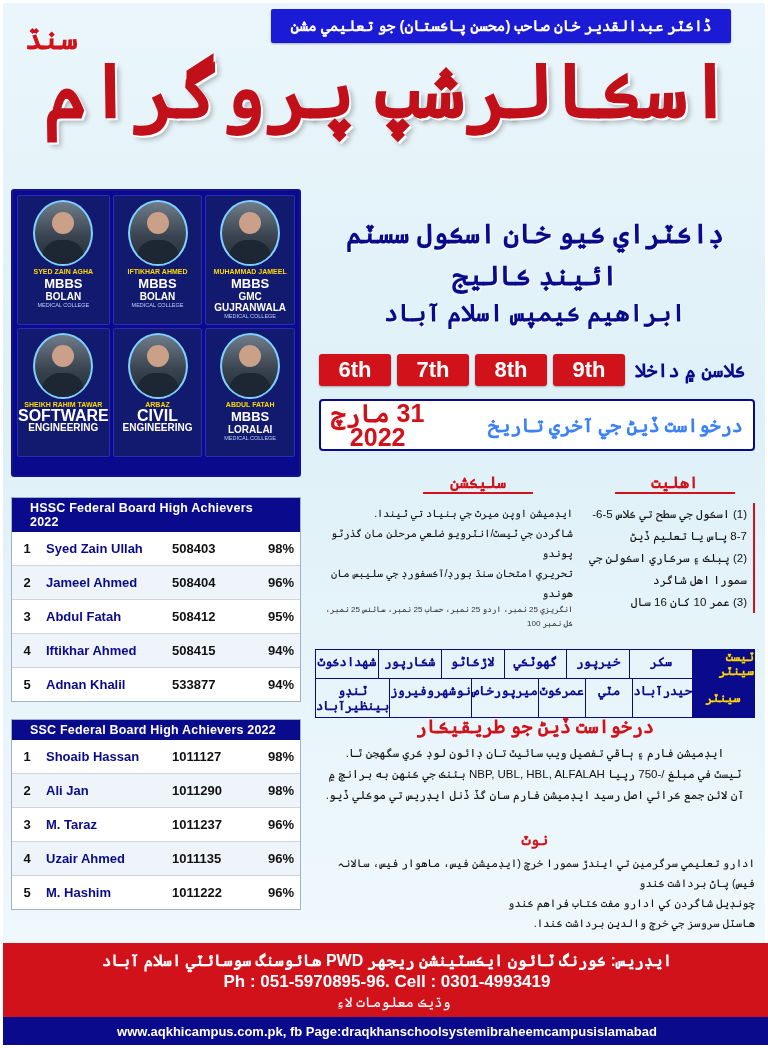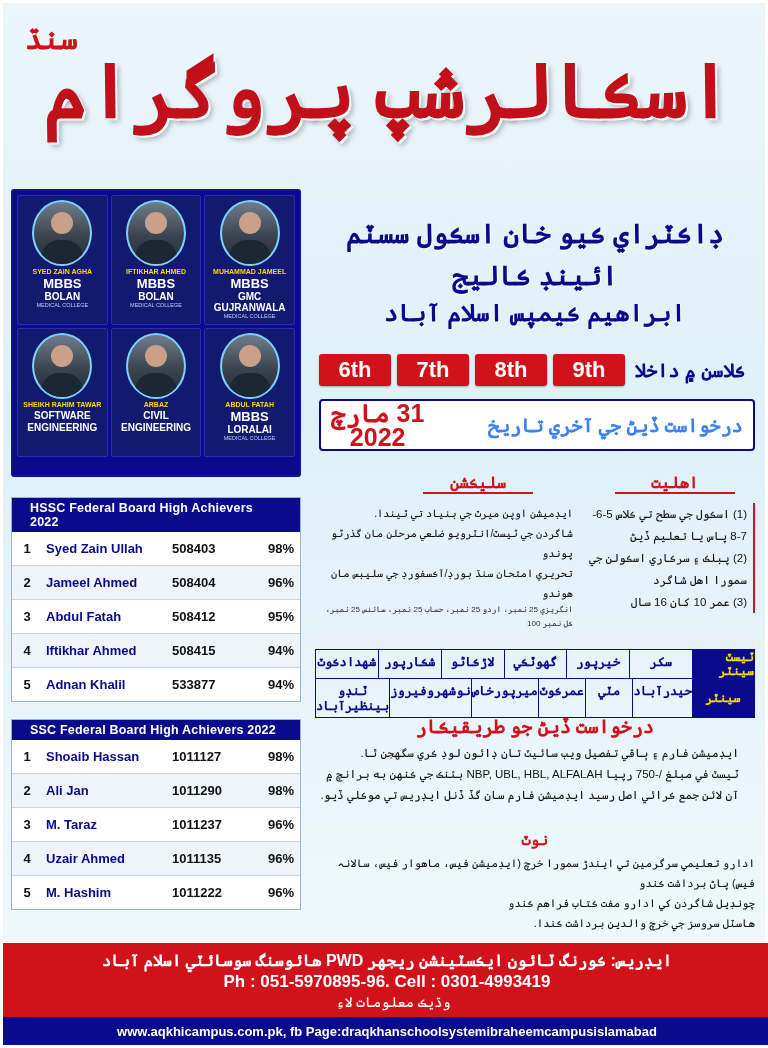--- a/index.html
+++ b/index.html
@@ -76,21 +76,21 @@
     background:#1d2733;
   }
   .st-name{
     color:#ffd900;font-size:7px;font-weight:bold;margin-top:2px;
     text-align:center;line-height:8px;max-width:90px;
   }
   .st-deg{
     color:#ffffff;font-size:13px;font-weight:bold;line-height:14px;margin-top:1px;
     text-align:center;
   }
-  .st-deg.small{font-size:10px;line-height:12px;}
+  .st-deg.small{font-size:16px;line-height:12px;}
   .st-col{
     color:#ffffff;font-size:10px;font-weight:bold;line-height:11px;text-align:center;
   }
   .st-sub{
     color:#bcd0ff;font-size:5.5px;line-height:7px;text-align:center;
   }
   
   .school-name{
     position:absolute;left:312px;top:210px;width:440px;
     text-align:center;direction:rtl;color:#0a0a8c;
@@ -176,22 +176,22 @@
     flex:1;text-align:center;font-size:12.5px;font-weight:bold;color:#0a0a8c;
     padding:4px 0;border-left:1px solid #0a0a8c;
   }
   .centers-cell:last-child{border-left:none;}
   
   .proc-title{
     position:absolute;left:312px;top:712px;width:440px;text-align:center;
     color:#d1121b;font-size:19px;font-weight:bold;direction:rtl;
   }
   .proc-list{
-    position:absolute;left:296px;top:740px;width:440px;direction:rtl;
-    text-align:right;font-size:11.5px;line-height:21px;color:#111;
+    position:absolute;left:312px;top:740px;width:440px;direction:rtl;
+    text-align:center;font-size:11.5px;line-height:21px;color:#111;
   }
   .note-title{
     position:absolute;left:312px;top:828px;width:440px;text-align:center;
     color:#d1121b;font-size:15px;font-weight:bold;direction:rtl;
   }
   .note-list{
     position:absolute;left:312px;top:850px;width:440px;direction:rtl;
     text-align:right;font-size:11px;line-height:20px;color:#111;
   }
   
@@ -209,20 +209,21 @@
     background:#0a0a8c;color:#ffffff;
     display:flex;align-items:center;justify-content:center;
     font-size:13px;font-weight:bold;
   }
 </style>
 </head>
 <body>
 
 <div class="poster">
 
+  <div class="top-ribbon">ڈاڪٽر عبدالقدير خان صاحب (محسن پاڪستان) جو تعليمي مشن</div>
   <div class="sindh-word">سنڌ</div>
   <div class="main-title">اسڪالرشپ پروگرام</div>
 
   <div class="congrats-panel">
     <div class="students-grid">
       <div class="student">
         <div class="photo"></div>
         <div class="st-name">SYED ZAIN AGHA</div>
         <div class="st-deg">MBBS</div>
         <div class="st-col">BOLAN</div>

